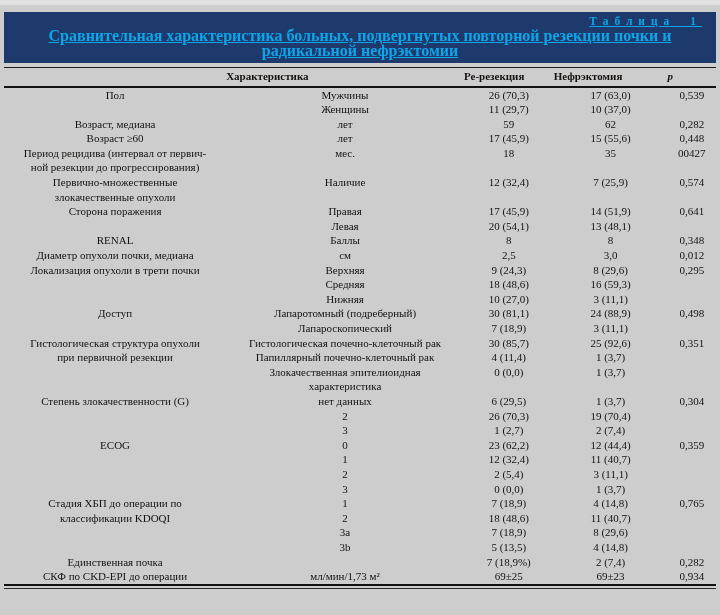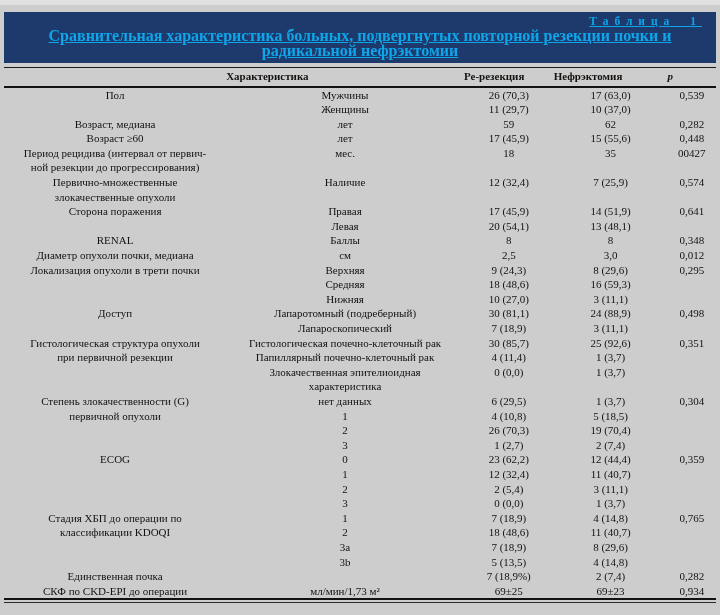--- a/index.html
+++ b/index.html
@@ -271,27 +271,20 @@
             <td></td>
           </tr>
           <tr>
             <td>Степень злокачественности (G)</td>
             <td>нет данных</td>
             <td>6 (29,5)</td>
             <td>1 (3,7)</td>
             <td>0,304</td>
           </tr>
           <tr>
-            <td>первичной опухоли</td>
-            <td>1</td>
-            <td>4 (10,8)</td>
-            <td>5 (18,5)</td>
-            <td></td>
-          </tr>
-          <tr>
             <td></td>
             <td>2</td>
             <td>26 (70,3)</td>
             <td>19 (70,4)</td>
             <td></td>
           </tr>
           <tr>
             <td></td>
             <td>3</td>
             <td>1 (2,7)</td>

